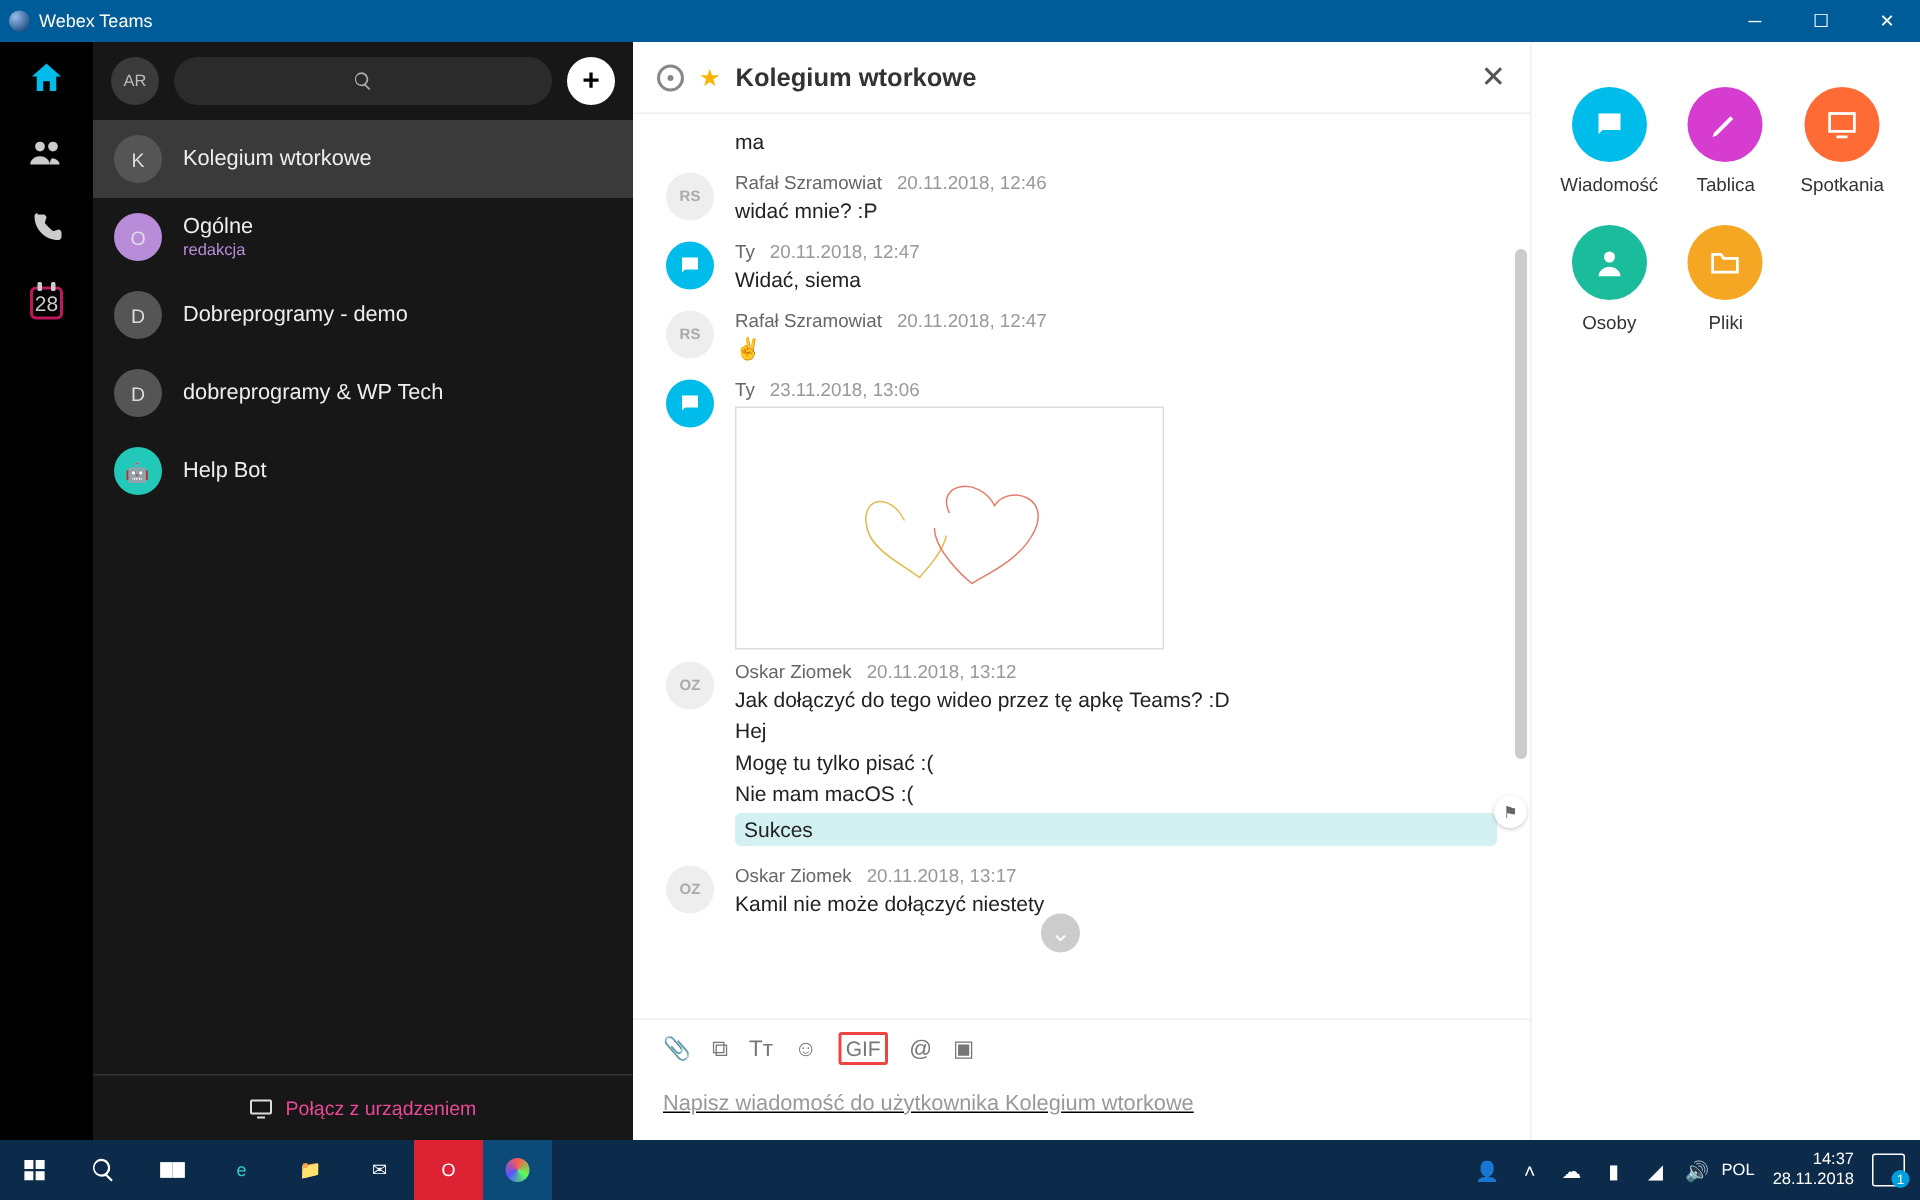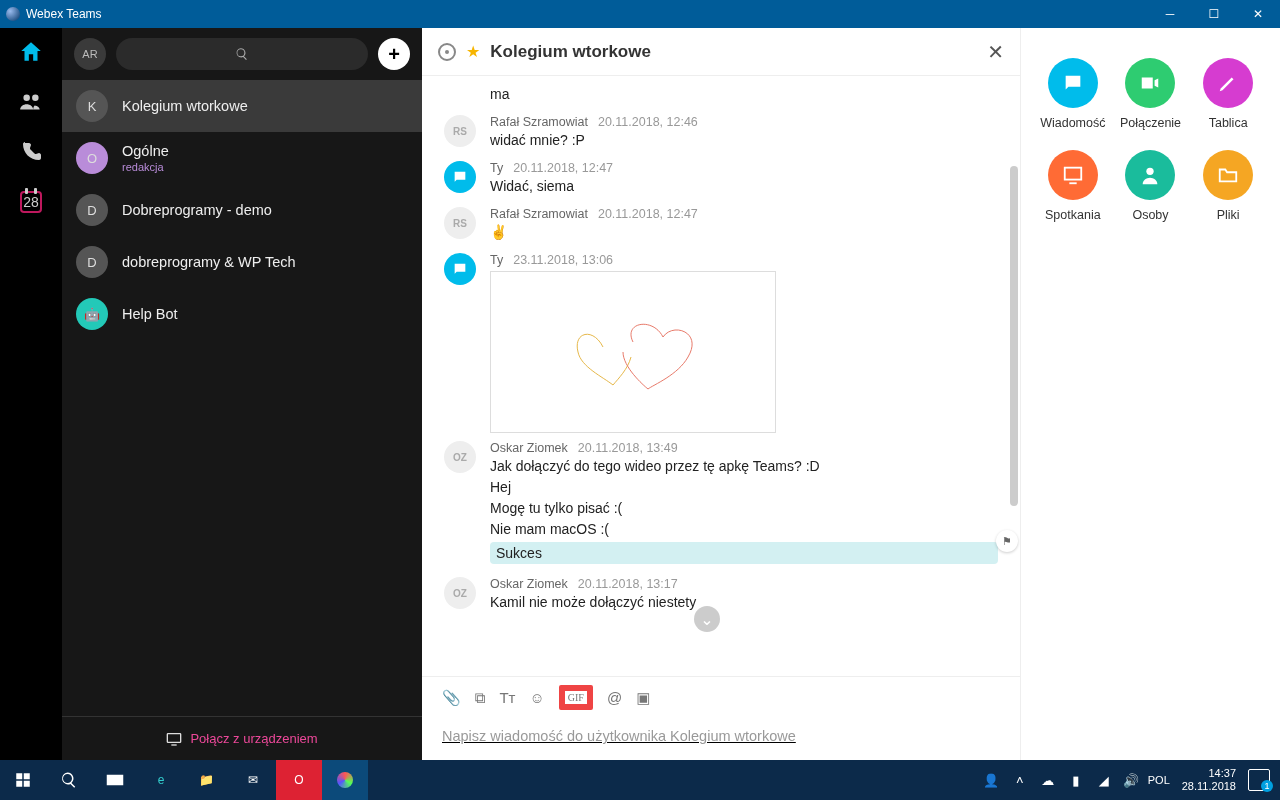--- a/index.html
+++ b/index.html
@@ -221,21 +221,21 @@
                 <path d="M70 35 C60 15,90 10,100 30 C110 15,140 25,125 50 C115 68,90 78,85 82 C80 78,60 60,60 45" fill="none" stroke="#e87a6a" stroke-width="1"></path>
               </svg>
             </div>
           </div>
         </div>
         <div class="msg">
           <div class="msg-av" style="background: rgb(238, 238, 238); color: rgb(170, 170, 170);">OZ</div>
           <div class="msg-body">
             <div class="msg-head">
               <span class="msg-author">Oskar Ziomek</span>
-              <span class="msg-time">20.11.2018, 13:49</span>
+              <span class="msg-time">20.11.2018, 13:12</span>
             </div>
             <div class="msg-text">Jak dołączyć do tego wideo przez tę apkę Teams? :D</div>
             <div class="msg-text">Hej</div>
             <div class="msg-text">Mogę tu tylko pisać :(</div>
             <div class="msg-text">Nie mam macOS :(</div>
             <div style="position: relative; margin-top: 4px;"><div class="msg-text hl">Sukces<div class="flag">⚑</div></div></div>
           </div>
         </div>
         <div class="msg">
           <div class="msg-av" style="background: rgb(238, 238, 238); color: rgb(170, 170, 170);">OZ</div>
@@ -247,46 +247,38 @@
             <div class="msg-text">Kamil nie może dołączyć niestety</div>
           </div>
         </div>
         <div class="scroll-down">⌄</div>
       </div>
     <div class="composer-icons">
       <span>📎</span>
       <span>⧉</span>
       <span>Tт</span>
       <span>☺</span>
-      <span style="border:6px solid #ef4444;font-size:10px;padding:1px 3px;border-radius:2px;font-family:Liberation Serif, serif;">GIF</span>
+      <span style="border:2px solid #ef4444;font-size:14px;padding:1px 3px;border-radius:2px;">GIF</span>
       <span>@</span>
       <span>▣</span>
     </div>
     <div class="composer">
       <div class="composer-in">Napisz wiadomość do użytkownika Kolegium wtorkowe</div>
     </div>
   </div>
 
   <div class="rpanel">
     <div class="rgrid" id="rgrid">
         <div class="ritem">
           <div class="rcircle" style="background: rgb(0, 188, 235);">
             <svg width="22" height="22" viewBox="0 0 24 24" fill="#fff">
               <path d="M4 4h16v12H7l-3 3z"></path>
             </svg>
           </div>
           <div class="rlabel">Wiadomość</div>
-        </div>
-        <div class="ritem">
-          <div class="rcircle" style="background: rgb(46, 204, 113);">
-            <svg width="22" height="22" viewBox="0 0 24 24" fill="#fff">
-              <path d="M3 6h12v12H3zM17 9l4-2v10l-4-2z"></path>
-            </svg>
-          </div>
-          <div class="rlabel">Połączenie</div>
         </div>
         <div class="ritem">
           <div class="rcircle" style="background: rgb(214, 60, 208);">
             <svg width="22" height="22" viewBox="0 0 24 24" fill="#fff">
               <path d="M3 21l3-1 12-12-2-2L4 18z"></path>
             </svg>
           </div>
           <div class="rlabel">Tablica</div>
         </div>
         <div class="ritem">

